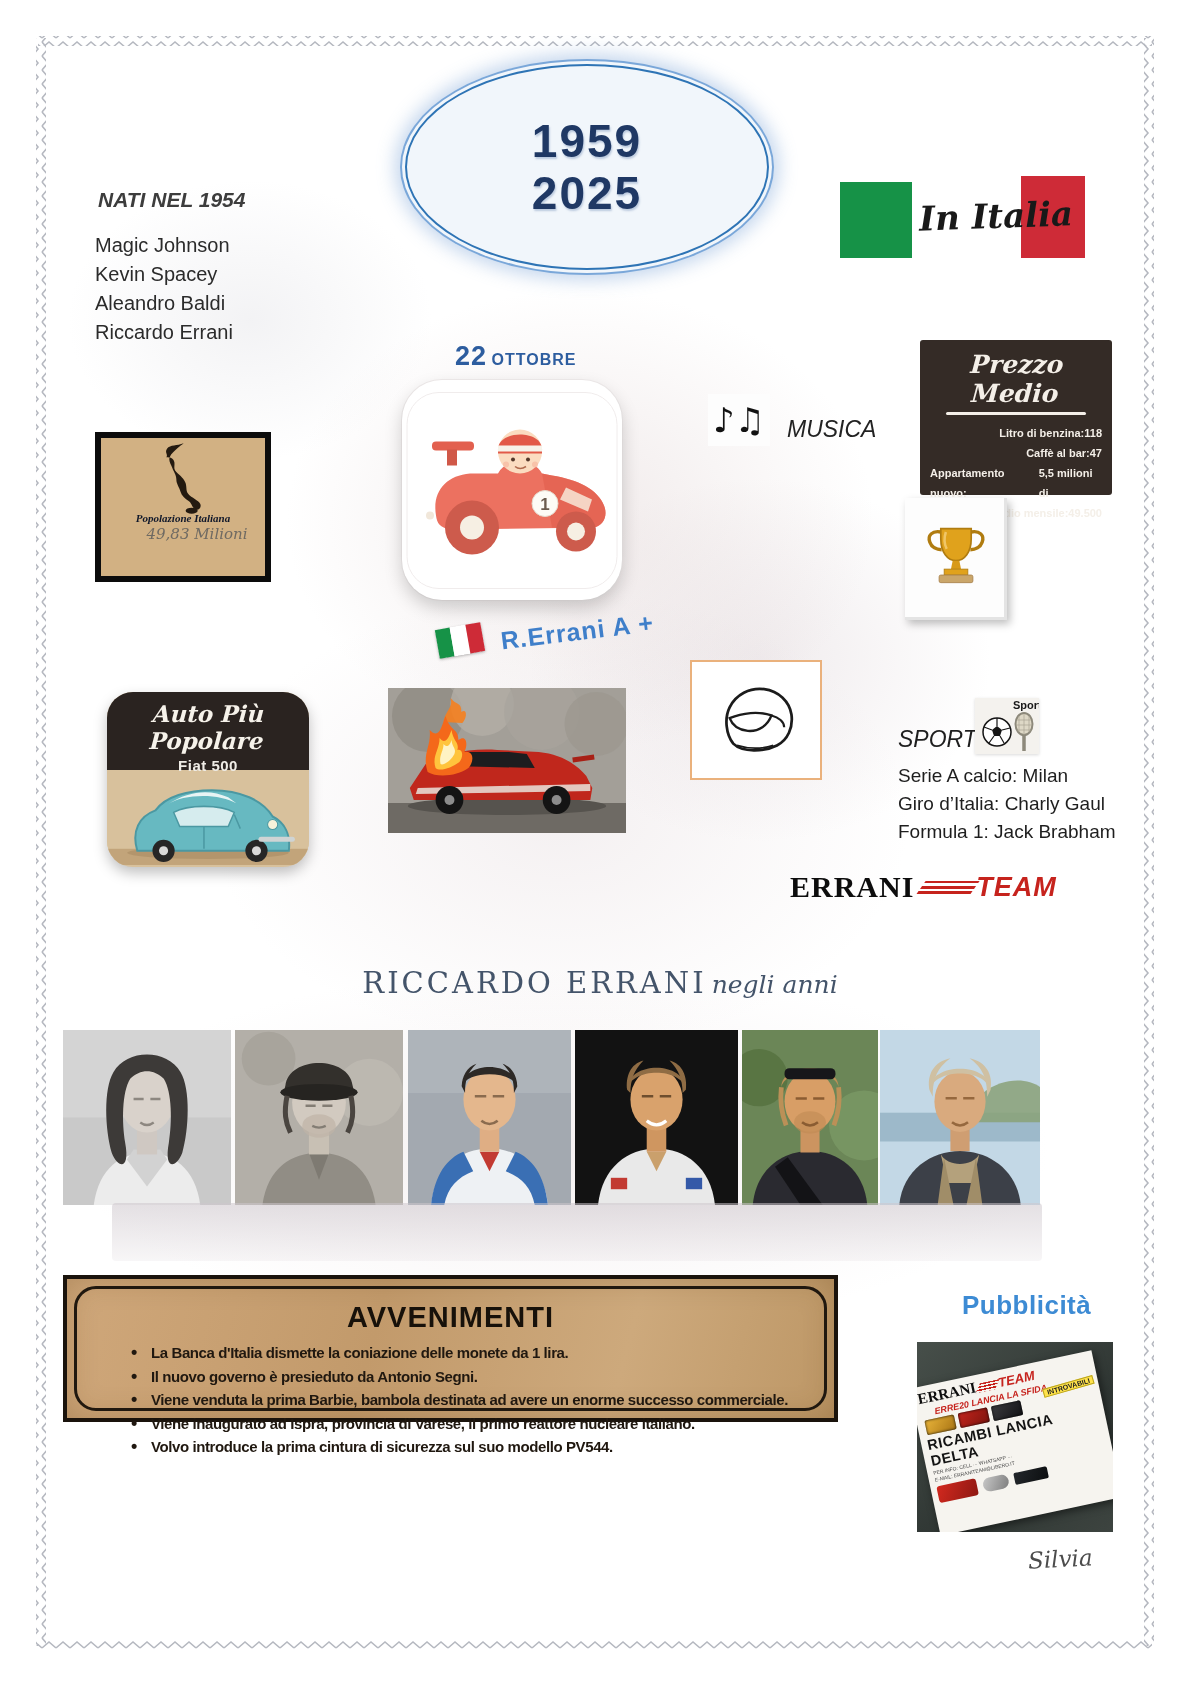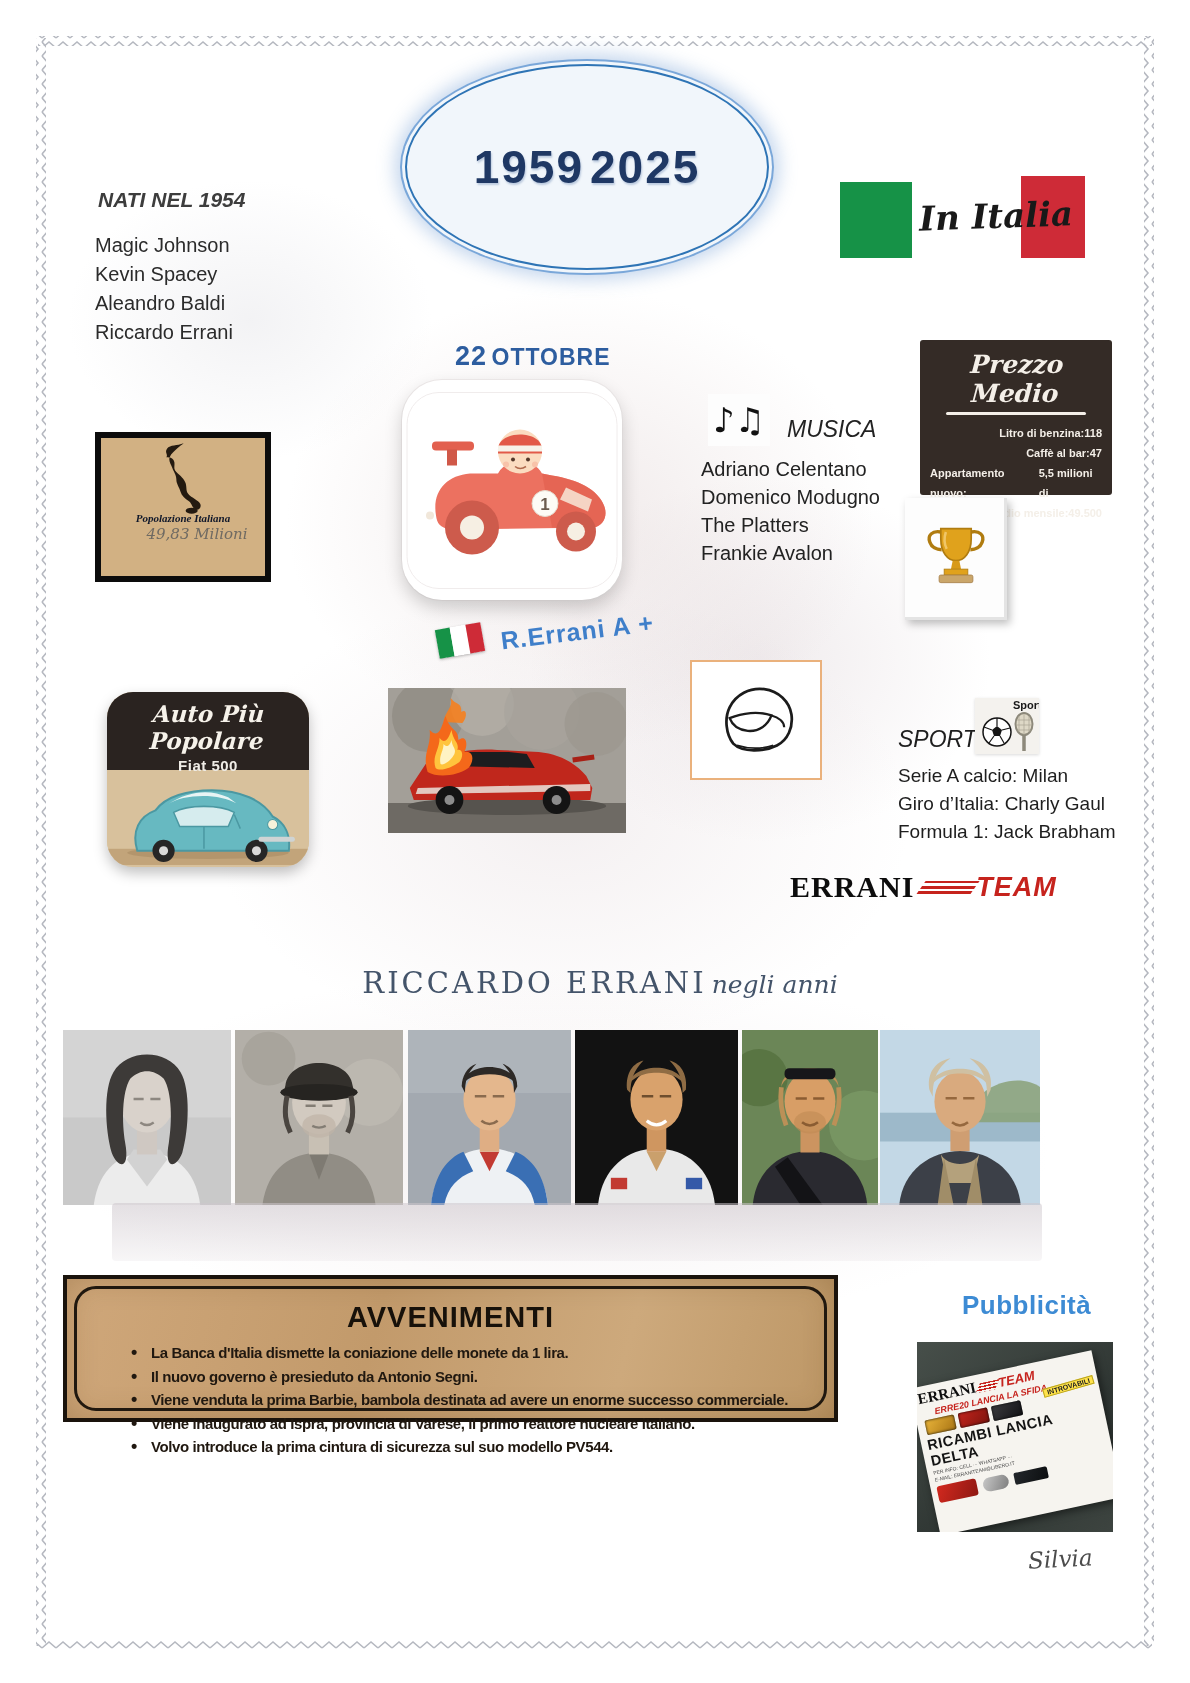--- a/index.html
+++ b/index.html
@@ -9,39 +9,39 @@
     radial-gradient(330px 260px at 760px 660px, rgba(205,190,196,.30), transparent 70%),
     radial-gradient(260px 200px at 250px 320px, rgba(214,214,220,.30), transparent 70%),
     radial-gradient(500px 330px at 560px 820px, rgba(212,196,200,.25), transparent 70%),
     radial-gradient(700px 260px at 560px 1150px, rgba(226,214,216,.35), transparent 70%),
     #ffffff;}
   .abs{position:absolute;}
   
   #oval{left:405px;top:64px;width:360px;height:202px;border-radius:50%;
     background:#f1f6fb;border:2px solid #2e74b5;
     box-shadow:0 0 0 3px #f1f6fb,0 0 0 5px #7aa7d9,0 0 18px 10px rgba(125,165,215,.45);
-    display:flex;flex-direction:row;align-items:center;justify-content:center;gap:6px;}
+    display:flex;flex-direction:column;align-items:center;justify-content:center;gap:6px;}
   #oval div{font-size:46px;font-weight:bold;color:#1f3864;letter-spacing:2px;
     text-shadow:1px 2px 2px rgba(90,120,170,.35);line-height:1;}
   
   #nati-title{left:98px;top:188px;font-size:21px;font-weight:bold;font-style:italic;color:#3d3d3d;}
   #nati-names{left:95px;top:231px;font-size:20px;color:#2b2b2b;line-height:29px;}
   
   .flag-green{background:#169247;}
   .flag-red{background:#ce2b37;}
   #flag-top{left:840px;top:182px;width:245px;height:76px;}
   #flag-top .flag-green{position:absolute;left:0;top:0;width:72px;height:76px;}
   #flag-top .flag-red{position:absolute;right:0;top:-6px;width:64px;height:82px;}
   #flag-top .cap{position:absolute;left:66px;top:14px;width:180px;text-align:center;
     font-family:"DejaVu Serif", serif;font-style:italic;font-weight:bold;font-size:34px;color:#191919;
     transform:rotate(-2deg);}
   
   #birth-date{left:455px;top:341px;color:#2d5d9f;font-weight:bold;}
   #birth-date .d{font-size:27px;letter-spacing:1px;}
-  #birth-date .m{font-size:23px;letter-spacing:1px;}
+  #birth-date .m{font-size:16px;letter-spacing:1px;}
   
   #cartoon-card{left:402px;top:380px;width:220px;height:220px;border-radius:40px;background:#fff;
     box-shadow:0 8px 18px rgba(0,0,0,.18),0 0 0 1px #f1eded;overflow:hidden;}
   
   #music-icon{left:708px;top:394px;width:62px;height:52px;background:#fdfdfd;display:flex;align-items:center;justify-content:center;
     font-family:"DejaVu Sans", sans-serif;font-size:34px;color:#121212;}
   #musica-title{left:787px;top:416px;font-size:23px;font-style:italic;color:#222;}
   #musica-list{left:701px;top:455px;font-size:20px;color:#222;line-height:28px;}
   
   #prezzo{left:920px;top:340px;width:192px;height:155px;background:#342b26;border-radius:3px;color:#f4efe8;}
@@ -193,26 +193,20 @@
         <circle cx="70" cy="140" r="12" fill="#f6efe3"></circle>
       <circle cx="174" cy="144" r="20" fill="#cd5b4c"></circle>
         <circle cx="174" cy="144" r="9" fill="#f6efe3"></circle>
       <circle cx="143" cy="116" r="13" fill="#fdfbf6" stroke="#e4d9cc"></circle>
       <text x="143" y="122" text-anchor="middle" font-size="17" font-weight="bold" fill="#6b5b4e">1</text>
     </svg>
   </div>
 
   <div id="music-icon" class="abs">♪♫</div>
   <div id="musica-title" class="abs">MUSICA</div>
-  <div id="musica-list" class="abs">
-    <div>Adriano Celentano</div>
-    <div>Domenico Modugno</div>
-    <div>The Platters</div>
-    <div>Frankie Avalon</div>
-  </div>
 
   <div id="prezzo" class="abs">
     <div class="t">Prezzo Medio</div>
     <div class="hr"></div>
     <div class="row">
         <span>Litro di benzina:</span>
         <span>118</span>
       </div>
     <div class="row">
         <span>Caffè al bar:</span>

